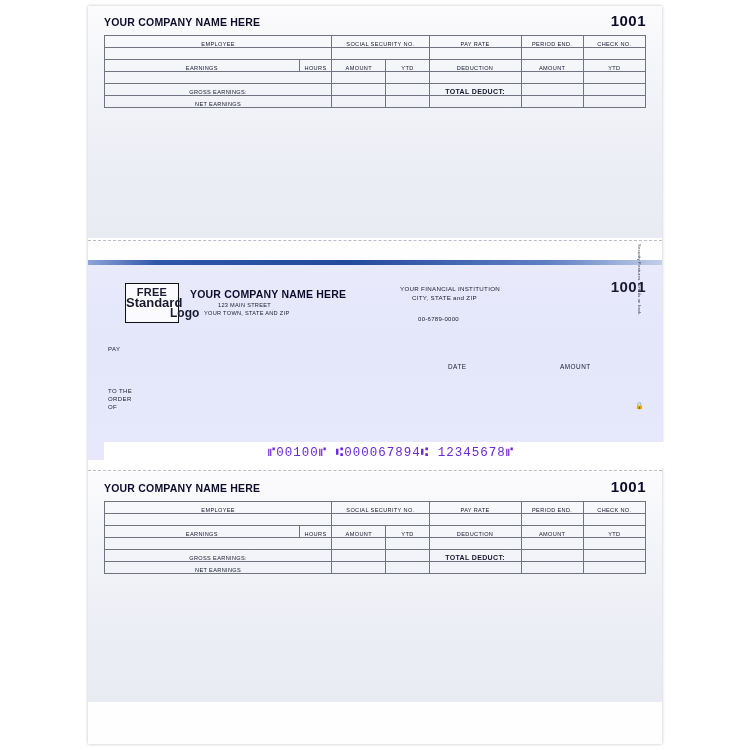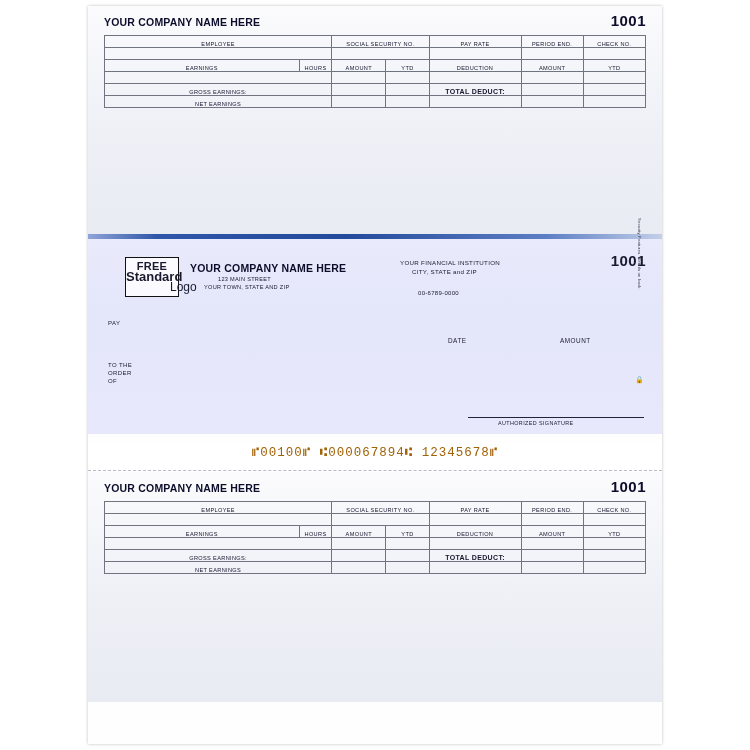--- a/index.html
+++ b/index.html
@@ -57,37 +57,37 @@
   }
   td.lbl{ text-align:center; }
   td.lbl-left{ text-align:left; padding-left:4px;}
   td.lbl-right{ text-align:right; padding-right:4px;}
   td.blank{ height:11px; border:1px solid #6f7480;}
   td.tall{ height:136px; }
   td.tall-b{ height:126px; }
 
   
   .check{
-    position:absolute;left:0;top:228px;width:574px;height:200px;
+    position:absolute;left:0;top:254px;width:574px;height:200px;
     background:linear-gradient(180deg,#e9eafb 0%,#e4e6fa 40%,#e7e8fb 100%);
   }
   .check-topline{
     position:absolute;left:0;top:0;width:574px;height:5px;
     background:linear-gradient(90deg,#8fa4d8 0%,#2f56a8 12%,#244a9c 45%,#5d7fc4 80%,#c3cfe8 100%);
   }
   .check-inner{position:absolute;left:12px;top:0;width:550px;height:100%;}
   .logo-box{
     position:absolute;left:25px;top:23px;width:52px;height:38px;
     border:1.6px solid #111;
     background:#fbfbff;
     text-align:center;
   }
   .logo-free{font-size:11px;font-weight:bold;line-height:11px;margin-top:3px;letter-spacing:.3px;}
   .logo-std{font-size:13px;font-weight:bold;line-height:10px;}
-  .logo-logo{font-size:12px;font-weight:normal;line-height:10px;padding-left:44px;}
+  .logo-logo{font-size:12px;font-weight:bold;line-height:10px;padding-left:44px;}
   .chk-co{
     position:absolute;left:90px;top:28px;
     font-size:10.5px;font-weight:bold;letter-spacing:.2px;color:#0d0d2b;
   }
   .chk-addr1{position:absolute;left:118px;top:42px;font-size:5.6px;letter-spacing:.3px;}
   .chk-addr2{position:absolute;left:104px;top:50px;font-size:5.6px;letter-spacing:.3px;}
   .fi1{position:absolute;left:300px;top:25px;font-size:6.2px;letter-spacing:.3px;font-weight:normal;}
   .fi2{position:absolute;left:312px;top:34px;font-size:6.2px;letter-spacing:.3px;}
   .fi3{position:absolute;left:318px;top:56px;font-size:6px;letter-spacing:.3px;}
   .chk-no-check{position:absolute;right:4px;top:18px;font-size:15px;font-weight:bold;letter-spacing:.5px;}
@@ -105,26 +105,26 @@
   .sec-vert{
     position:absolute;right:8px;top:56px;
     font-size:4.2px;letter-spacing:.2px;color:#33354a;
     transform:rotate(90deg);transform-origin:right top;
     white-space:nowrap;
   }
   .lock-icon{
     position:absolute;right:6px;top:142px;font-size:7px;color:#2a2c42;
   }
   .micr{
-    position:absolute;left:0;top:436px;width:574px;height:22px;
+    position:absolute;left:16px;top:436px;width:574px;height:22px;
     text-align:center;
     font-family:"Liberation Mono", monospace;
     font-size:12.5px;
     letter-spacing:1px;
-    color:#a16207;
+    color:#6d28d9;
     padding-top:4px;
     background:#ffffff;
   }
   .perf{
     position:absolute;left:0;width:574px;height:0;
     border-top:1px dashed #b9bcc8;
   }
   .perf1{top:234px;}
   .perf2{top:464px;}
 </style>

